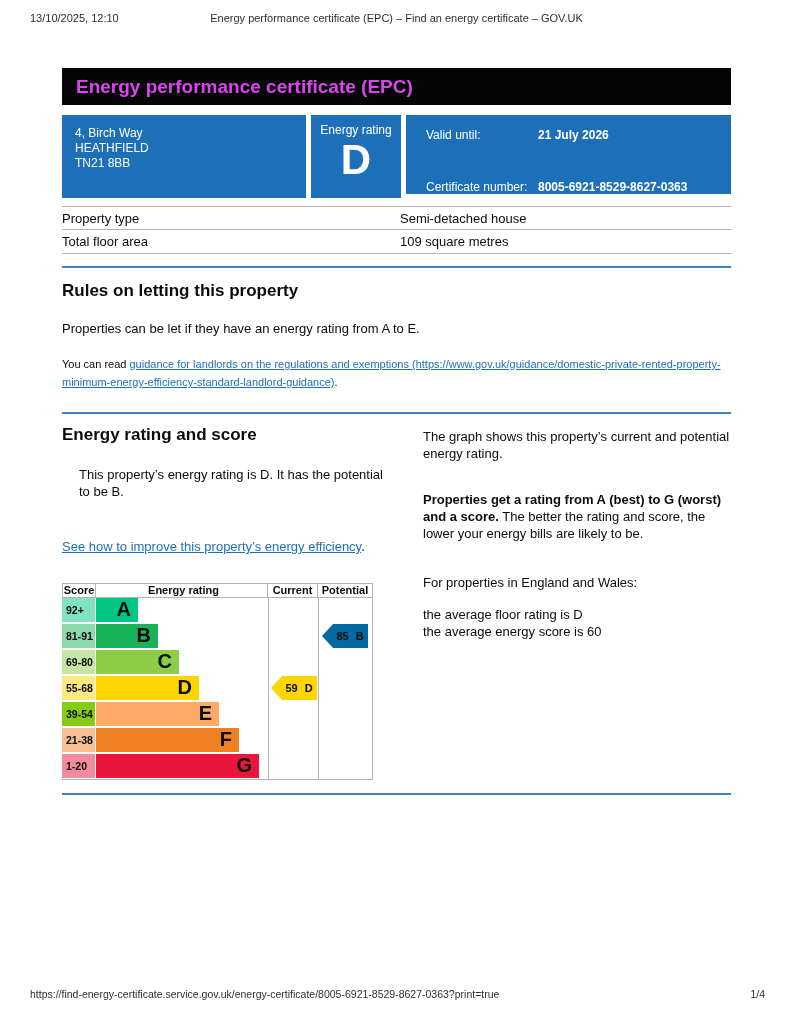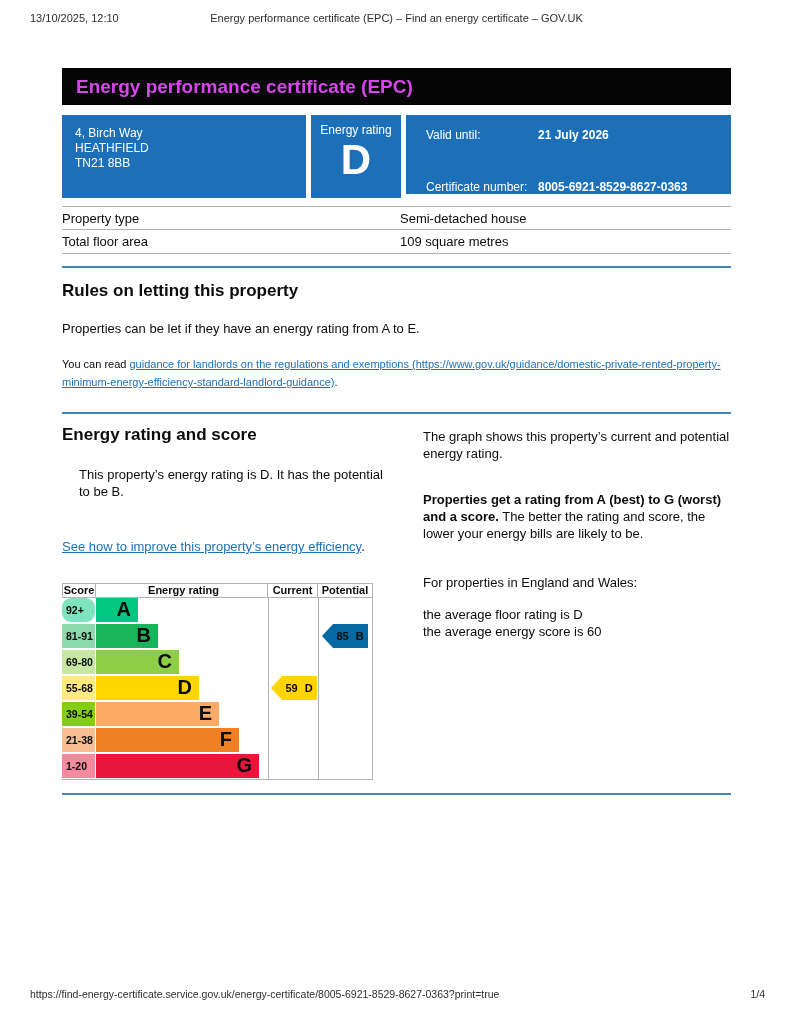--- a/index.html
+++ b/index.html
@@ -147,21 +147,21 @@
   <div class="chart">
     <div class="chart-header">
       <div class="hc hc-score">Score</div>
       <div class="hc hc-rating">Energy rating</div>
       <div class="hc hc-current">Current</div>
       <div class="hc hc-potential">Potential</div>
     </div>
     <div class="chart-body">
       <div>
           <div class="chart-row">
-            <div class="chart-score" style="background: rgb(128, 227, 192); border-radius: 9px;">92+</div>
+            <div class="chart-score" style="background: rgb(128, 227, 192);">92+</div>
             <div class="chart-bar" style="background: rgb(0, 199, 129); width: 42px;">
               <span class="chart-letter">A</span>
             </div>
           </div>
           <div class="chart-row">
             <div class="chart-score" style="background: rgb(140, 217, 172);">81-91</div>
             <div class="chart-bar" style="background: rgb(25, 180, 89); width: 62px;">
               <span class="chart-letter">B</span>
             </div>
           </div>

